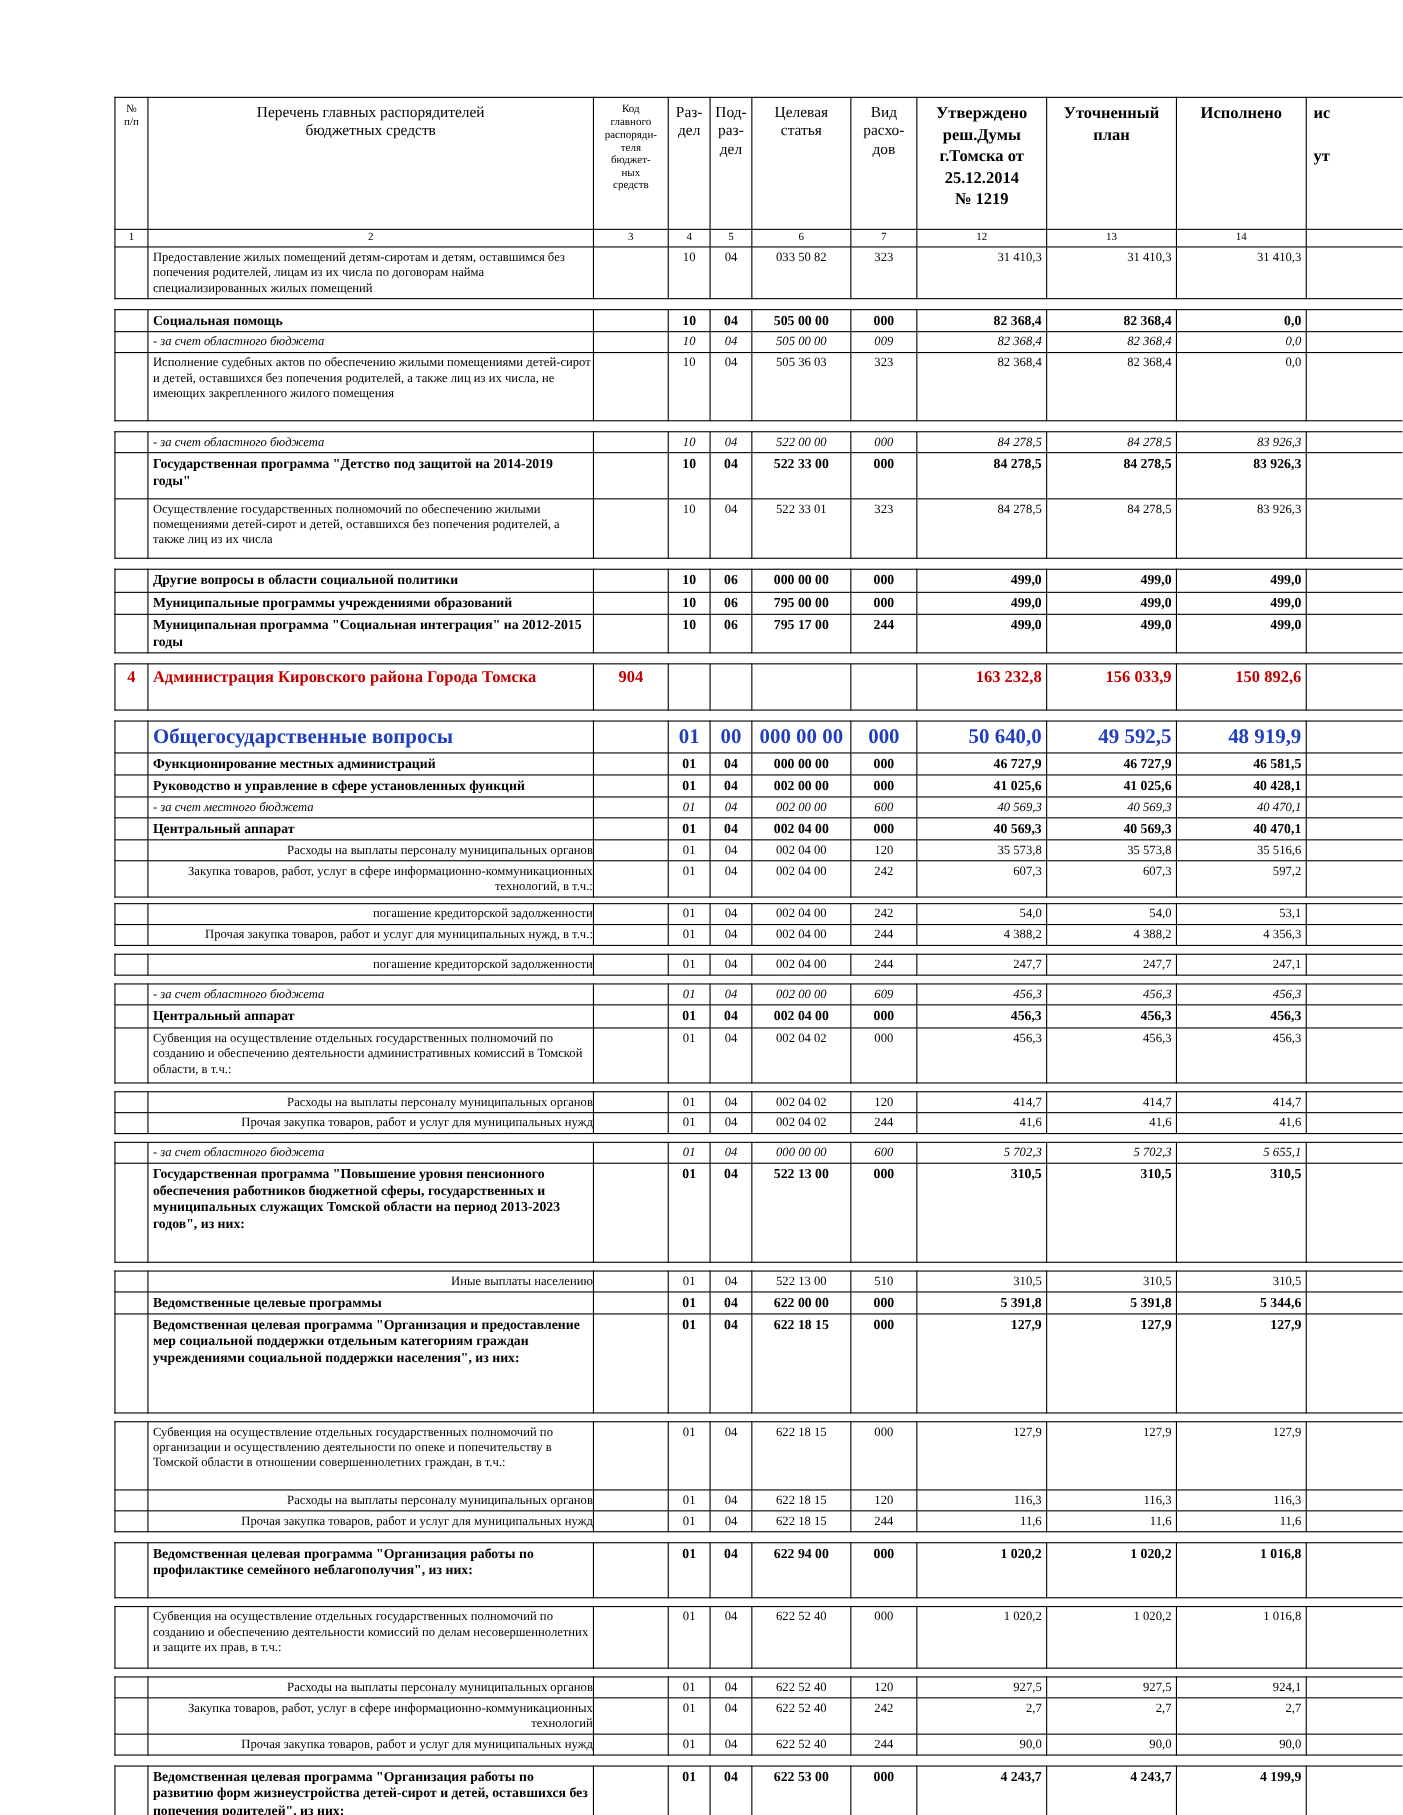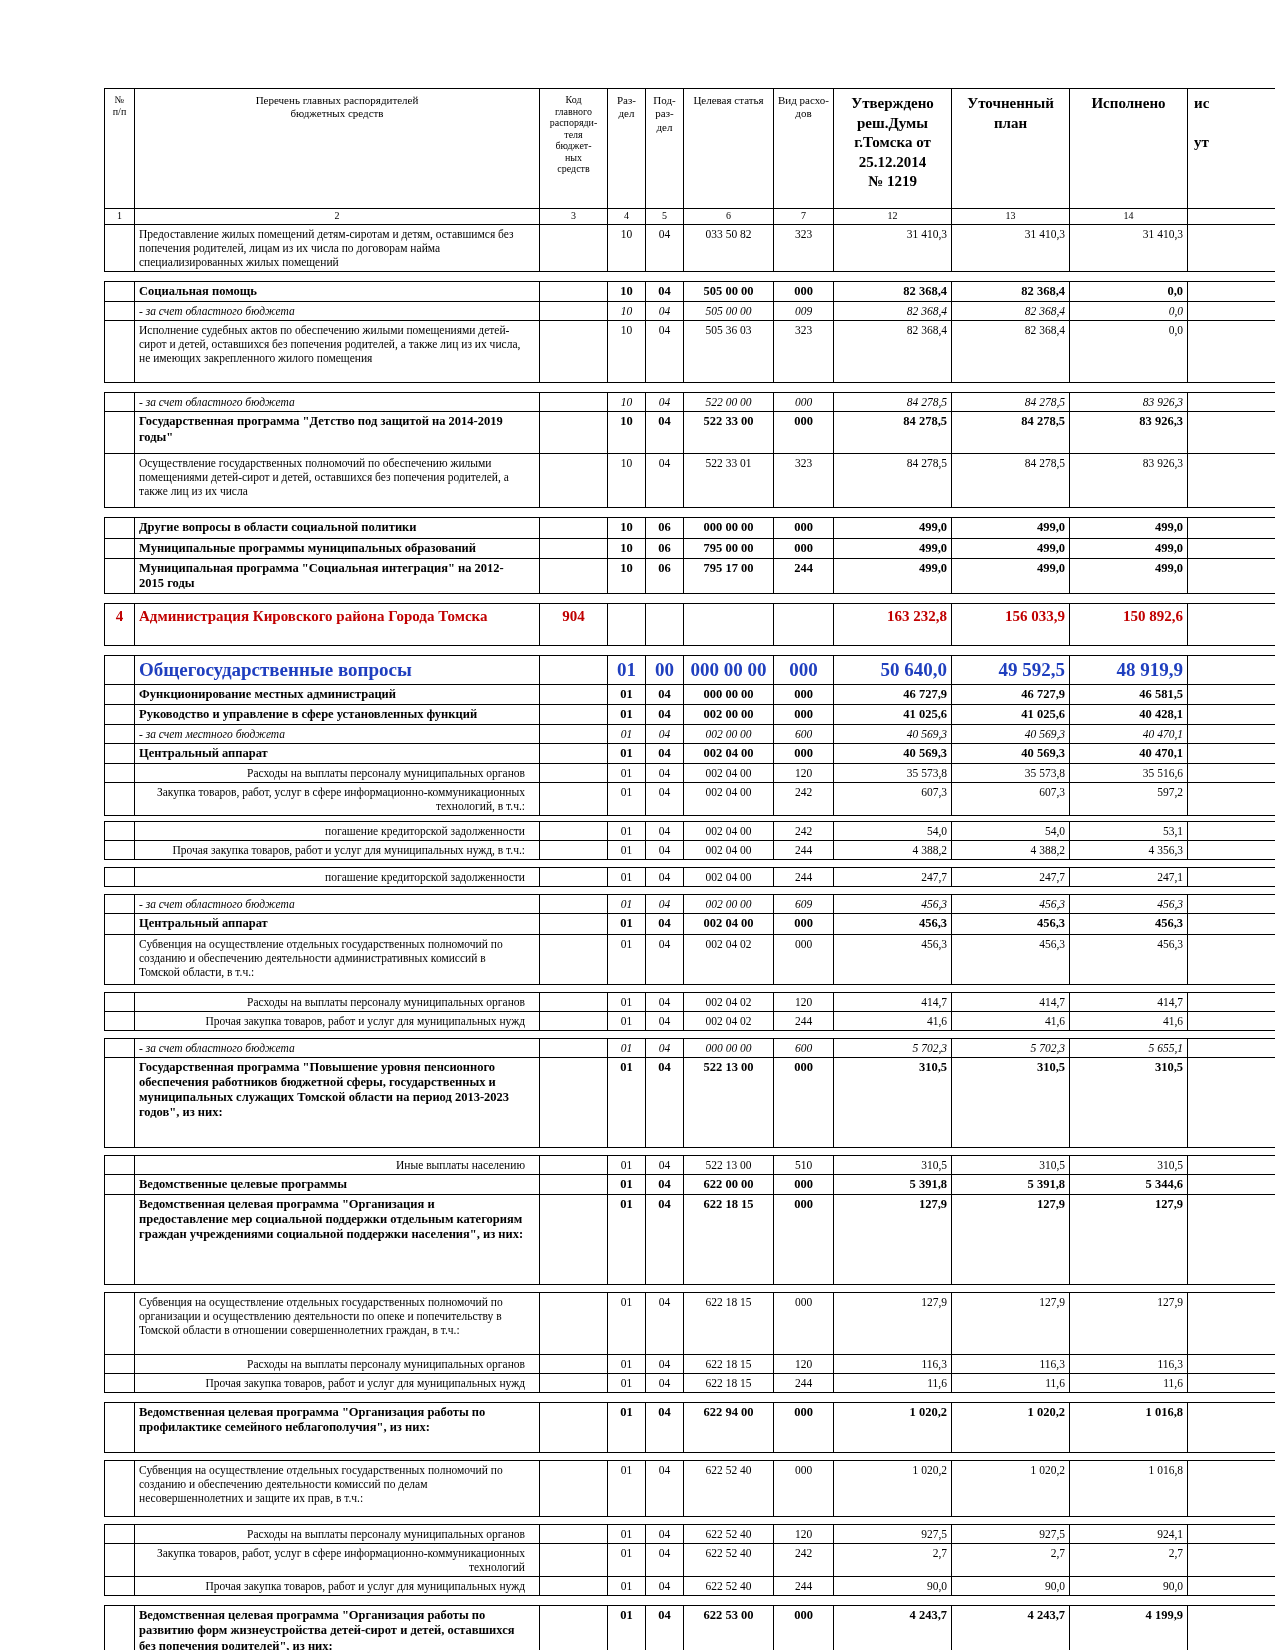--- a/index.html
+++ b/index.html
@@ -27,38 +27,38 @@
     overflow: hidden;
     word-wrap: break-word;
   }
   
   tr.head-row td {
     height: 120px;
     text-align: center;
     vertical-align: top;
     padding-top: 5px;
     white-space: pre-line;
-    font-size: 11px;
+    font-size: 14px;
   }
   tr.head-row td.hc-num, tr.head-row td.hc-code { font-size: 10px; }
   tr.head-row td.hbold { font-weight: bold; font-size: 15px; line-height: 1.3; }
   tr.head-row td.hc-extra { text-align: left; padding-left: 6px; }
   tr.head-row td.hc-code { line-height: 1.15; }
   tr.num-row td {
     height: 16px;
     font-size: 10px;
     text-align: center;
     padding: 0 2px;
     vertical-align: middle;
   }
   
   td.a-left { text-align: left; }
   td.a-center { text-align: center; }
   td.a-right { text-align: right; }
-  td.cell-name { padding-left: 4px; padding-right: 14px; }
+  td.cell-name { padding-left: 4px; padding-right: 0; }
   td.ind { padding-left: 10px; text-align: right; }
   
   tr.r-bold td { font-weight: bold; font-size: 12.5px; }
   tr.r-italic td { font-style: italic; font-size: 11.5px; }
   tr.r-red td { color: var(--red, #c00000); font-weight: bold; font-size: 15px; line-height: 1.35; }
   tr.r-blue td { color: var(--blue, #1f3fbf); font-weight: bold; font-size: 19px; }
   
   tr.spacer td { border: none; height: 10px; padding: 0; }
 </style>
 </head>
@@ -235,21 +235,21 @@
           <td class="a-center cell-podrazdel">06</td>
           <td class="a-center cell-target">000 00 00</td>
           <td class="a-center cell-vid">000</td>
           <td class="a-right cell-approved">499,0</td>
           <td class="a-right cell-plan">499,0</td>
           <td class="a-right cell-executed">499,0</td>
           <td class="a-left cell-extra"></td>
         </tr>
         <tr class="r-bold">
           <td class="a-center cell-num"></td>
-          <td class="a-left cell-name">Муниципальные программы муниципальных образований</td>
+          <td class="a-left cell-name">Муниципальные программы учреждениями образований</td>
           <td class="a-center cell-code"></td>
           <td class="a-center cell-razdel">10</td>
           <td class="a-center cell-podrazdel">06</td>
           <td class="a-center cell-target">795 00 00</td>
           <td class="a-center cell-vid">000</td>
           <td class="a-right cell-approved">499,0</td>
           <td class="a-right cell-plan">499,0</td>
           <td class="a-right cell-executed">499,0</td>
           <td class="a-left cell-extra"></td>
         </tr>

